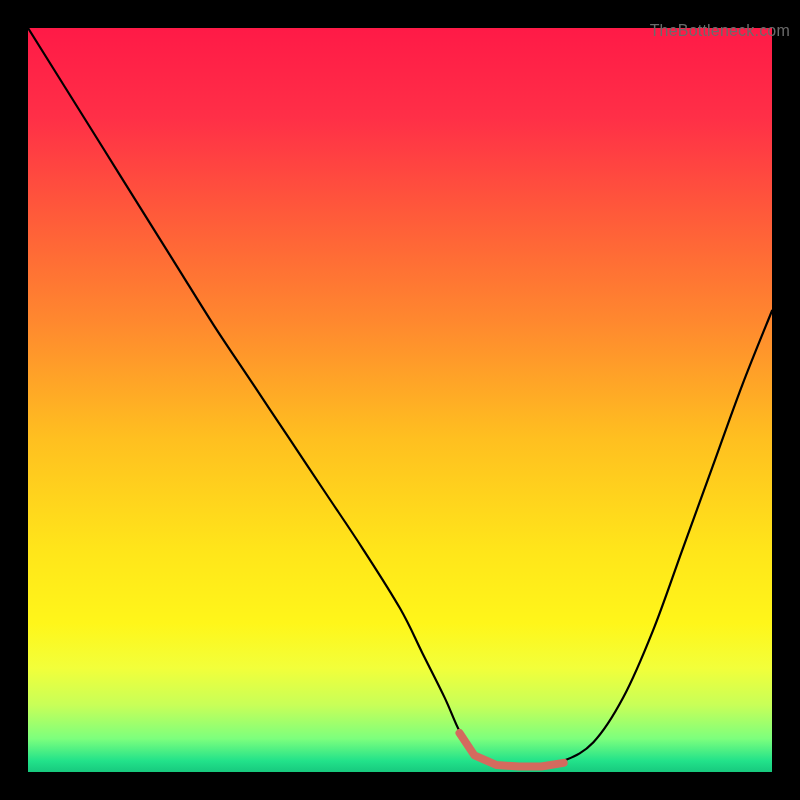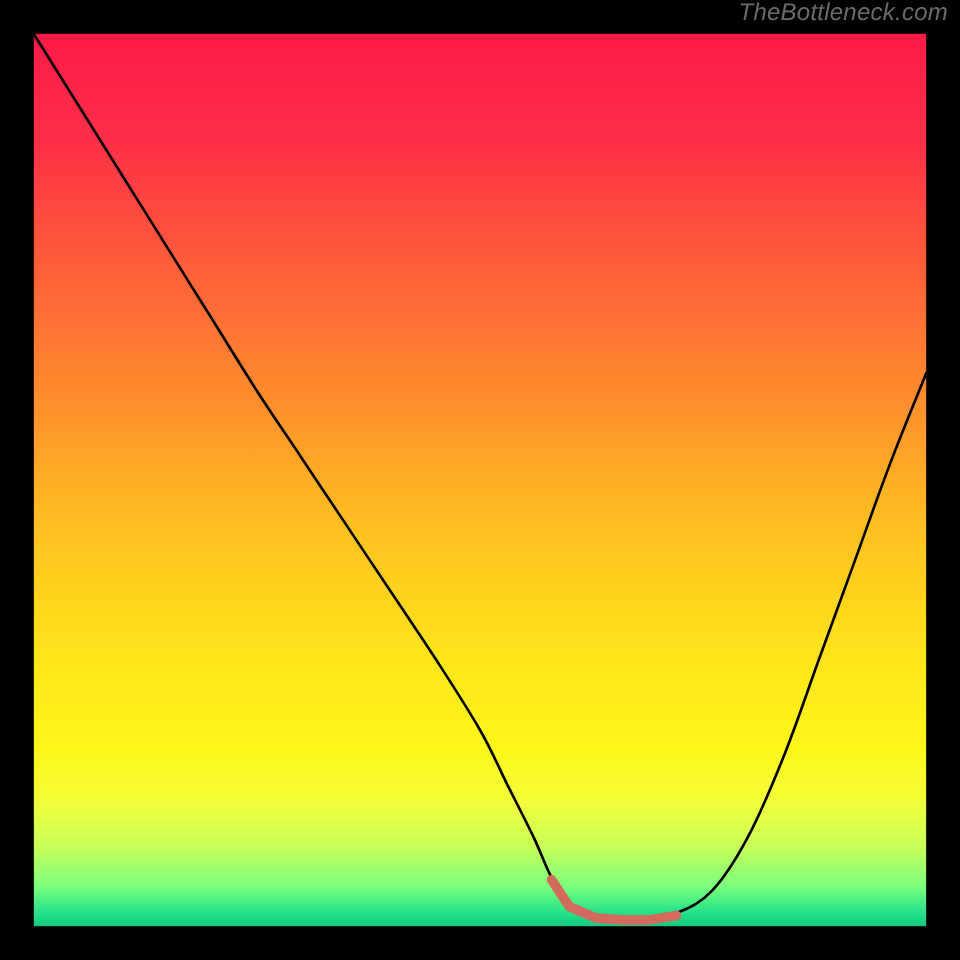--- a/index.html
+++ b/index.html
@@ -28,27 +28,26 @@
   .curve {
     position: absolute;
     left: 0;
     top: 0;
     width: 744px;
     height: 744px;
     pointer-events: none;
   }
   .watermark {
     position: absolute;
-    top: 0;
+    top: 22px;
     right: 10px;
     font-family: Arial, Helvetica, sans-serif;
-    font-size: 20px;
+    font-size: 16px;
     color: #6b6b6b;
     letter-spacing: 0.2px;
-    font-style: italic;
   }
 </style>
 </head>
 <body>
 
 <div class="frame">
   <svg class="gradient" viewBox="0 0 744 744" preserveAspectRatio="none">
     <defs>
       <linearGradient id="bg-grad" x1="0" y1="0" x2="0" y2="1">
           <stop offset="0%" stop-color="#ff1a47"></stop>

